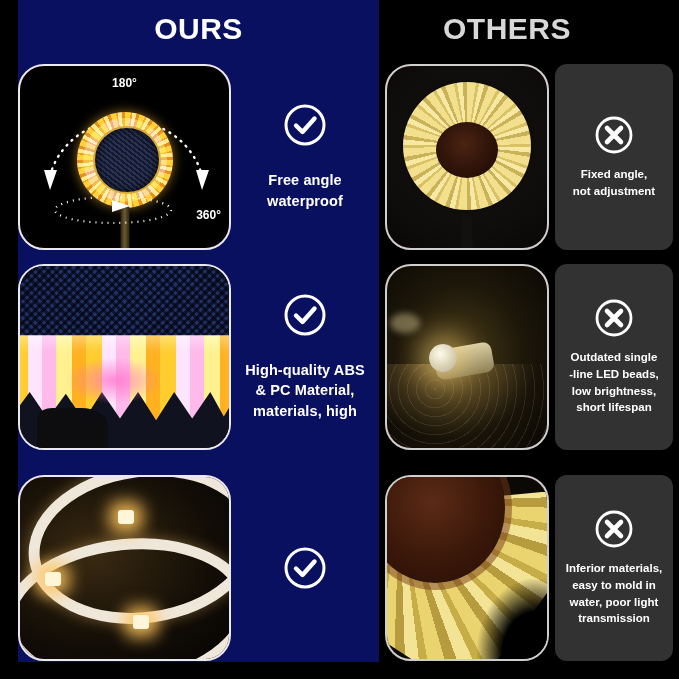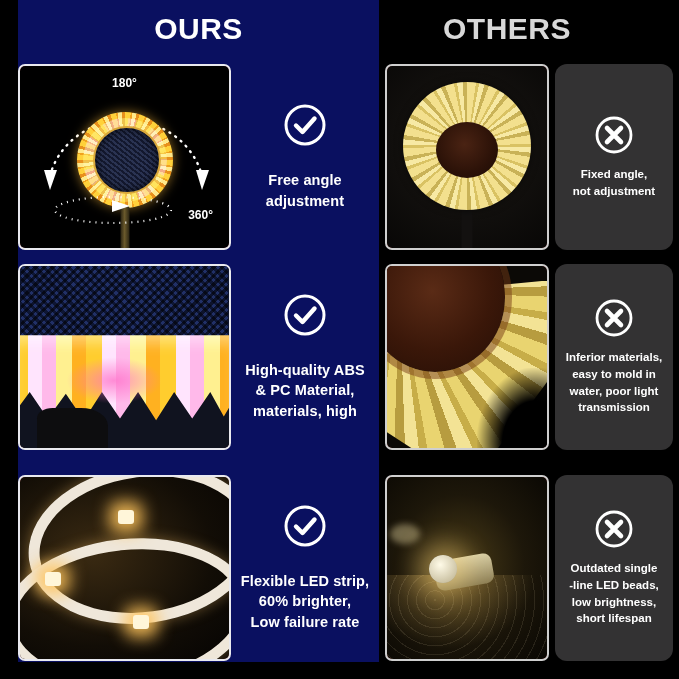--- a/index.html
+++ b/index.html
@@ -35,21 +35,21 @@
   
   .rows{flex:1;display:flex;flex-direction:column;}
   .row{display:flex;align-items:center;}
   .row-ours{height:200px;padding-left:18px;}
   .row-others{height:200px;padding-left:6px;}
   .row:last-child{height:auto;flex:1;}
 
   
   .imgcard{
     position:relative;overflow:hidden;box-sizing:border-box;
-    border-radius:7px;background:#fca5a5;flex:none;
+    border-radius:26px;background:#fca5a5;flex:none;
   }
   .imgcard-ours{
     width:213px;height:186px;border:2px solid #e9e9ef;
   }
   .imgcard-others{
     width:164px;height:186px;border:2px solid #cfcfcf;
   }
 
   
   .txt-ours{
@@ -80,21 +80,21 @@
   
   
   
   .ill{position:absolute;inset:0;}
   .ill-angle{background:#000;}
   .deg-label{
     position:absolute;color:#fff;font-size:12px;font-weight:bold;
     text-shadow:0 0 3px #000;
   }
   .deg-180{left:50%;transform:translateX(-50%);top:10px;}
-  .deg-360{right:16px;bottom:26px;}
+  .deg-360{right:8px;bottom:26px;}
   
   .flower{
     position:absolute;left:50%;top:46px;transform:translateX(-50%);
     width:96px;height:96px;
   }
   .petals{
     position:absolute;inset:0;border-radius:50%;
     background:
       repeating-conic-gradient(from 0deg,
         #ffd13a 0deg 7deg, #f0a21e 7deg 9deg,
@@ -279,21 +279,21 @@
               <div class="deg-label deg-360">360°</div>
             </div>
           </div>
           <div class="txt-ours">
             <svg class="icon icon-check" viewBox="0 0 44 44">
               <circle cx="22" cy="22" r="19" fill="none" stroke="#fff" stroke-width="3"></circle>
               <path d="M13 22.5 L19.5 29 L31.5 15.5" fill="none" stroke="#fff" stroke-width="4.4" stroke-linecap="round" stroke-linejoin="round"></path>
             </svg>
             <div class="cap">
               <div>Free angle</div>
-              <div>adjustment</div>
+              <div>waterproof</div>
             </div>
           </div>
         </div>
 
         <div class="row row-ours">
           <div class="imgcard imgcard-ours">
             <div class="ill ill-abs">
               <div class="abs-panel"></div>
               <div class="abs-crystals"></div>
               <div class="abs-glow"></div>
@@ -321,25 +321,20 @@
               <div class="led-dot" style="left:12%;top:52%;"></div>
               <div class="led-dot" style="left:47%;top:18%;"></div>
               <div class="led-dot" style="left:54%;top:76%;"></div>
             </div>
           </div>
           <div class="txt-ours">
             <svg class="icon icon-check" viewBox="0 0 44 44">
               <circle cx="22" cy="22" r="19" fill="none" stroke="#fff" stroke-width="3"></circle>
               <path d="M13 22.5 L19.5 29 L31.5 15.5" fill="none" stroke="#fff" stroke-width="4.4" stroke-linecap="round" stroke-linejoin="round"></path>
             </svg>
-            <div class="cap">
-              <div>Flexible LED strip,</div>
-              <div>60% brighter,</div>
-              <div>Low failure rate</div>
-            </div>
           </div>
         </div>
 
       </div>
     </div>
   </div>
 
   <div class="col col-others">
     <div class="col-inner">
       <div class="hdr hdr-others">
@@ -357,42 +352,20 @@
             </div>
           </div>
           <div class="txt-others">
             <svg class="icon icon-x" viewBox="0 0 40 40">
               <circle cx="20" cy="20" r="17" fill="none" stroke="#fff" stroke-width="2.8"></circle>
               <path d="M13 13 L27 27 M27 13 L13 27" stroke="#fff" stroke-width="4.6" stroke-linecap="round"></path>
             </svg>
             <div class="cap">
               <div>Fixed angle,</div>
               <div>not adjustment</div>
-            </div>
-          </div>
-        </div>
-
-        <div class="row row-others">
-          <div class="imgcard imgcard-others">
-            <div class="ill ill-sun-macro">
-              <div class="macro-petals"></div>
-              <div class="macro-core"></div>
-              <div class="macro-dark"></div>
-            </div>
-          </div>
-          <div class="txt-others">
-            <svg class="icon icon-x" viewBox="0 0 40 40">
-              <circle cx="20" cy="20" r="17" fill="none" stroke="#fff" stroke-width="2.8"></circle>
-              <path d="M13 13 L27 27 M27 13 L13 27" stroke="#fff" stroke-width="4.6" stroke-linecap="round"></path>
-            </svg>
-            <div class="cap">
-              <div>Inferior materials,</div>
-              <div>easy to mold in</div>
-              <div>water, poor light</div>
-              <div>transmission</div>
             </div>
           </div>
         </div>
 
         <div class="row row-others">
           <div class="imgcard imgcard-others">
             <div class="ill ill-bulb">
               <div class="bulb-ground"></div>
               <div class="bulb-far"></div>
               <div class="bulb"></div>
@@ -406,17 +379,39 @@
             </svg>
             <div class="cap">
               <div>Outdated single</div>
               <div>-line LED beads,</div>
               <div>low brightness,</div>
               <div>short lifespan</div>
             </div>
           </div>
         </div>
 
+        <div class="row row-others">
+          <div class="imgcard imgcard-others">
+            <div class="ill ill-sun-macro">
+              <div class="macro-petals"></div>
+              <div class="macro-core"></div>
+              <div class="macro-dark"></div>
+            </div>
+          </div>
+          <div class="txt-others">
+            <svg class="icon icon-x" viewBox="0 0 40 40">
+              <circle cx="20" cy="20" r="17" fill="none" stroke="#fff" stroke-width="2.8"></circle>
+              <path d="M13 13 L27 27 M27 13 L13 27" stroke="#fff" stroke-width="4.6" stroke-linecap="round"></path>
+            </svg>
+            <div class="cap">
+              <div>Inferior materials,</div>
+              <div>easy to mold in</div>
+              <div>water, poor light</div>
+              <div>transmission</div>
+            </div>
+          </div>
+        </div>
+
       </div>
     </div>
   </div>
 
 </div>
 
 </body></html>

